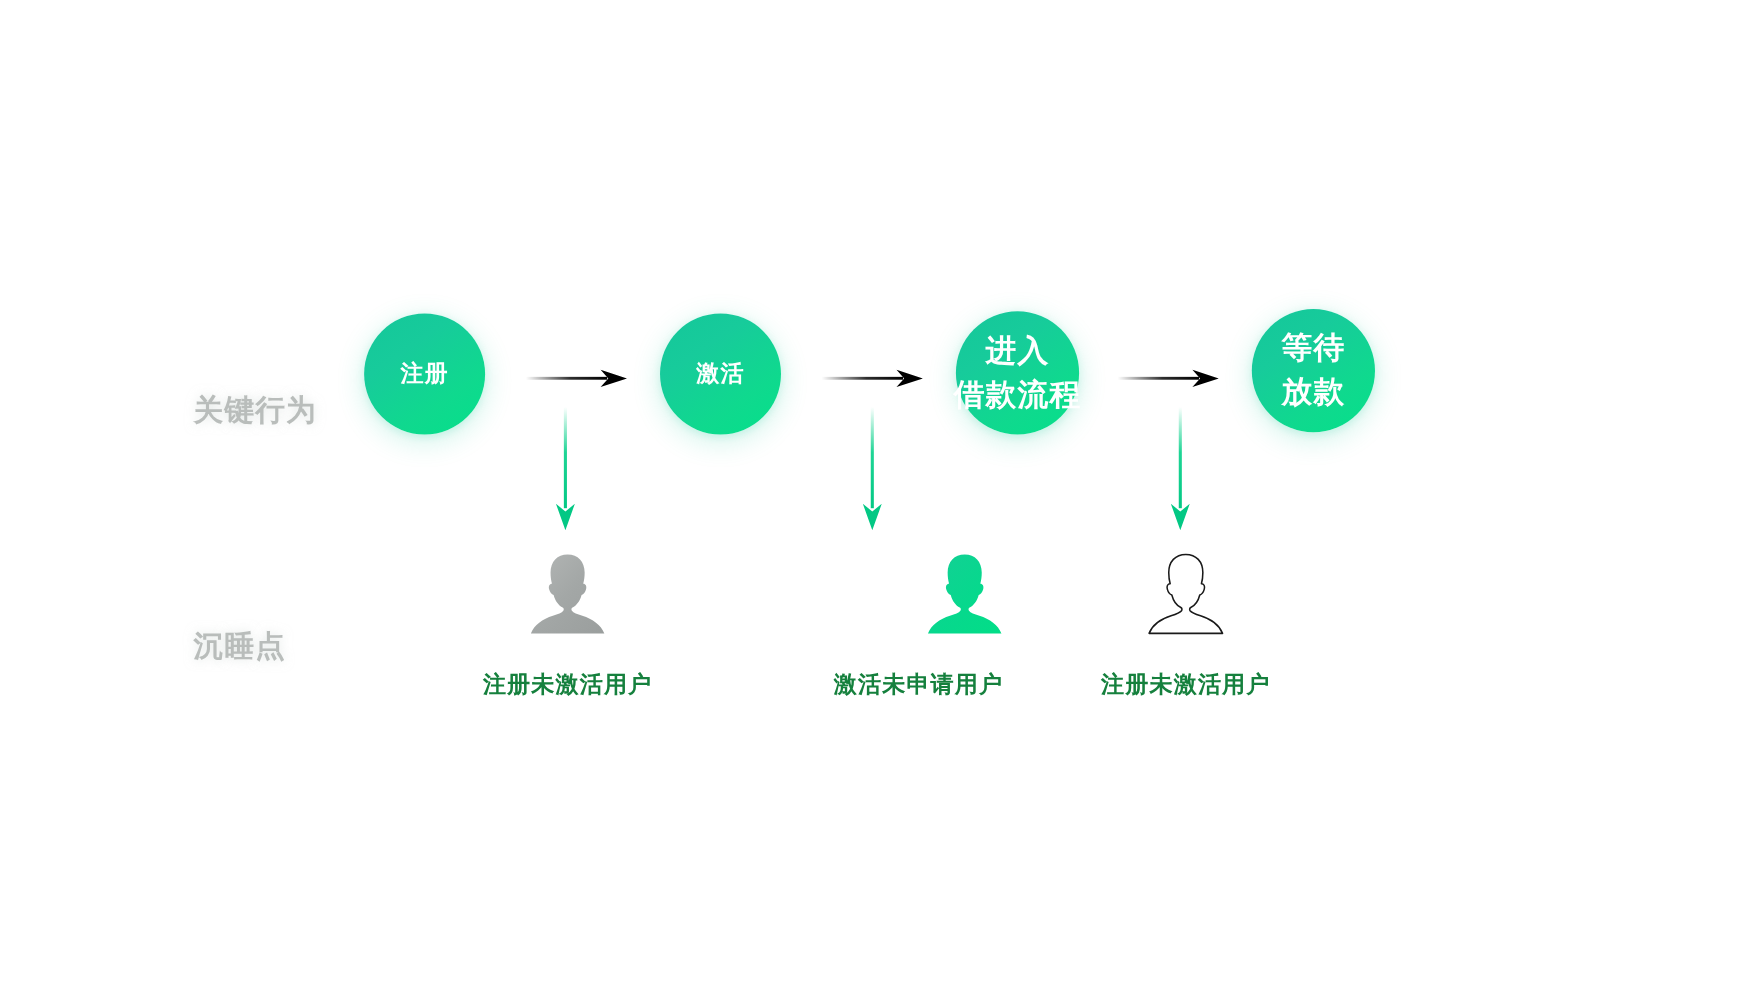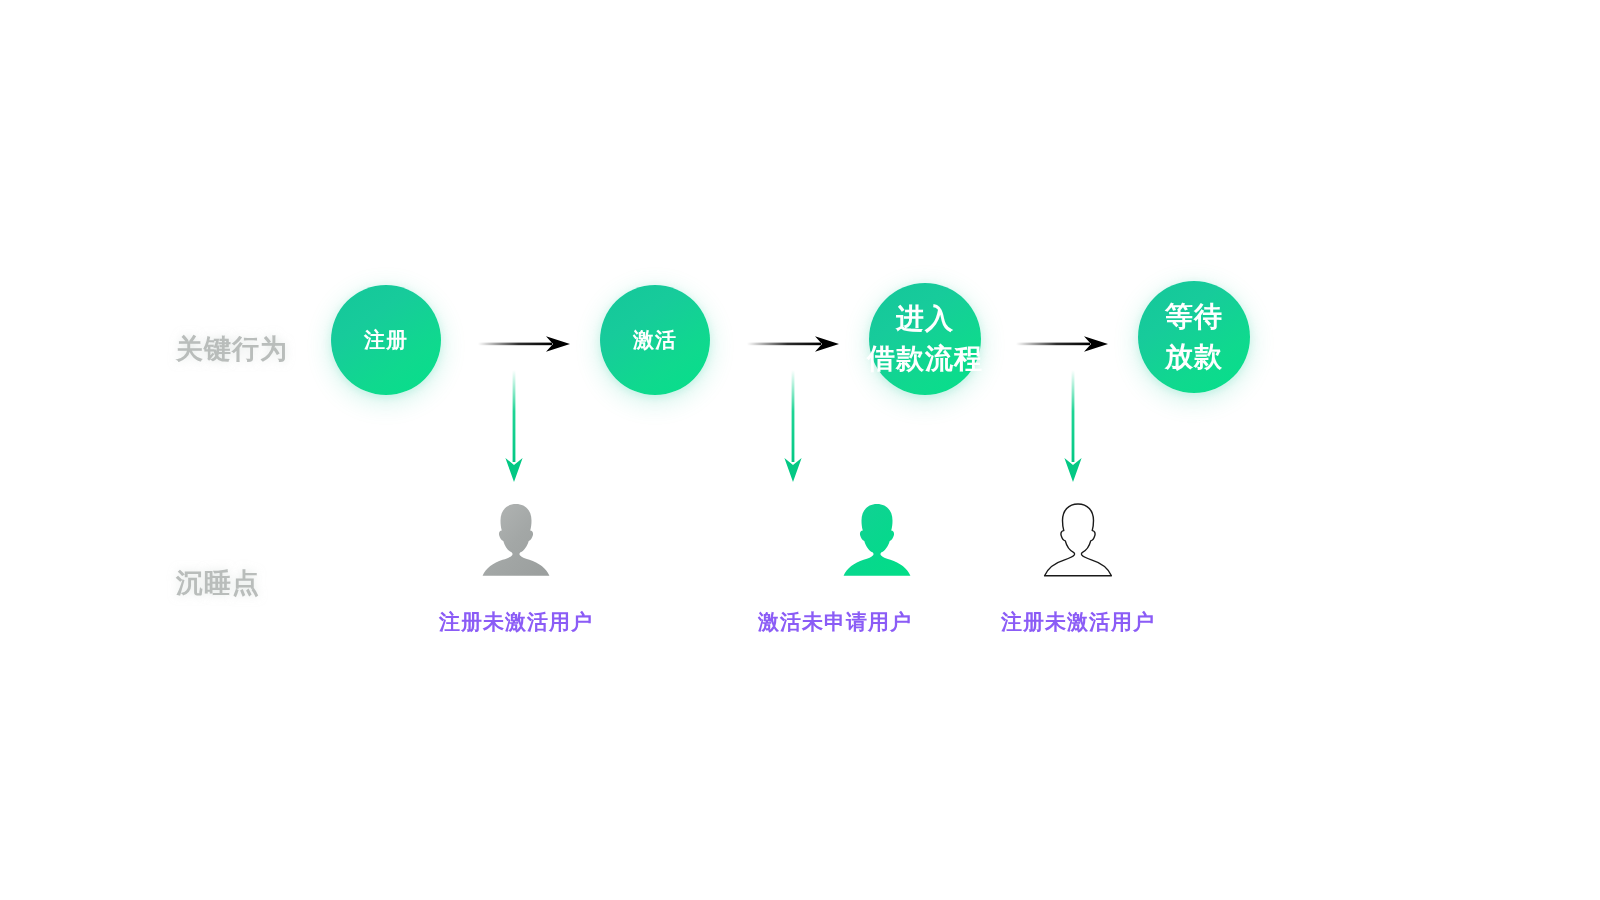--- a/index.html
+++ b/index.html
@@ -24,23 +24,24 @@
 
   
   .row-label {
     position: absolute;
     font-size: 27px;
     font-weight: 700;
     color: #b9bdbb;
     letter-spacing: 1px;
     white-space: nowrap;
     text-shadow: 0 0 10px rgba(200,210,205,0.55);
+    margin-top: 24px;
   }
   #label-key-action { left: 176px; top: 331px; }
-  #label-sleep-point { left: 176px; top: 565px; }
+  #label-sleep-point { left: 176px; top: 545px; }
 
   
   .stage-node {
     position: absolute;
     border-radius: 50%;
     display: flex;
     flex-direction: column;
     align-items: center;
     justify-content: center;
     background: linear-gradient(145deg, #14c79a 0%, #17cb9b 32%, #0fd98e 70%, #05e08a 100%);
@@ -101,21 +102,21 @@
 
   .person-icon {
     width: 70px;
     height: 80px;
     display: block;
   }
   .sleep-caption {
     margin-top: 28px;
     font-size: 21px;
     font-weight: 700;
-    color: #8b5cf6;
+    color: #15803d;
     letter-spacing: 1px;
     white-space: nowrap;
   }
 </style>
 </head>
 <body>
 
 <div id="stage">
 
   <div class="row-label" id="label-key-action">关键行为</div>

